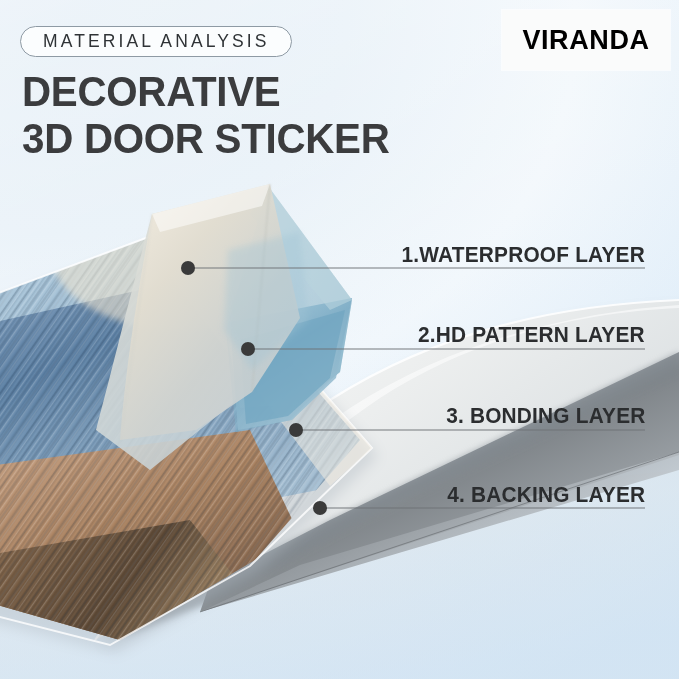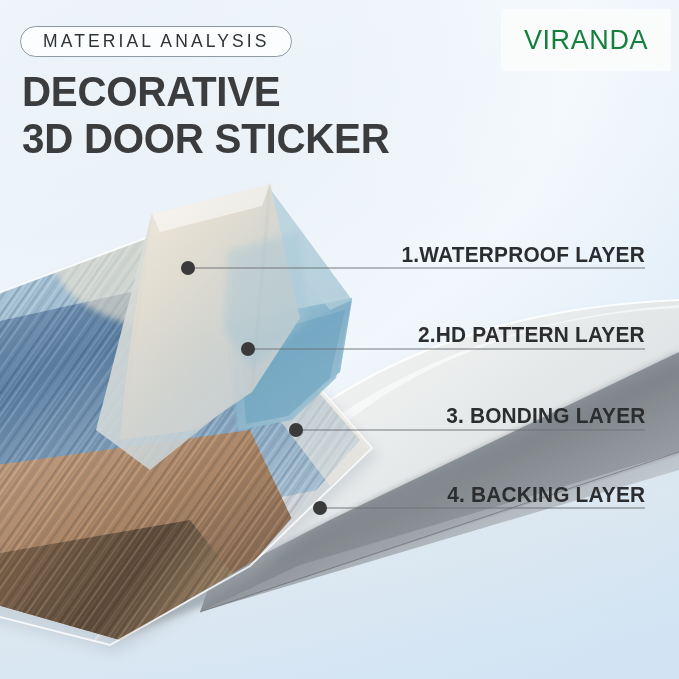--- a/index.html
+++ b/index.html
@@ -84,23 +84,23 @@
     width: 168px;
     height: 60px;
     background: #fafbfb;
     display: flex;
     align-items: center;
     justify-content: center;
     box-shadow: 0 0 0 1px rgba(255,255,255,0.6);
   }
   .brandbox span {
     font-size: 27px;
-    font-weight: 400;
+    font-weight: 700;
     letter-spacing: 0.6px;
-    color: #15803d;
+    color: #000000;
   }
 
   
   .callouts { position: absolute; inset: 0; z-index: 7; }
   .callout-label {
     position: absolute;
     right: 34px;
     color: #2b2d2f;
     font-weight: 700;
     font-size: 21.5px;

